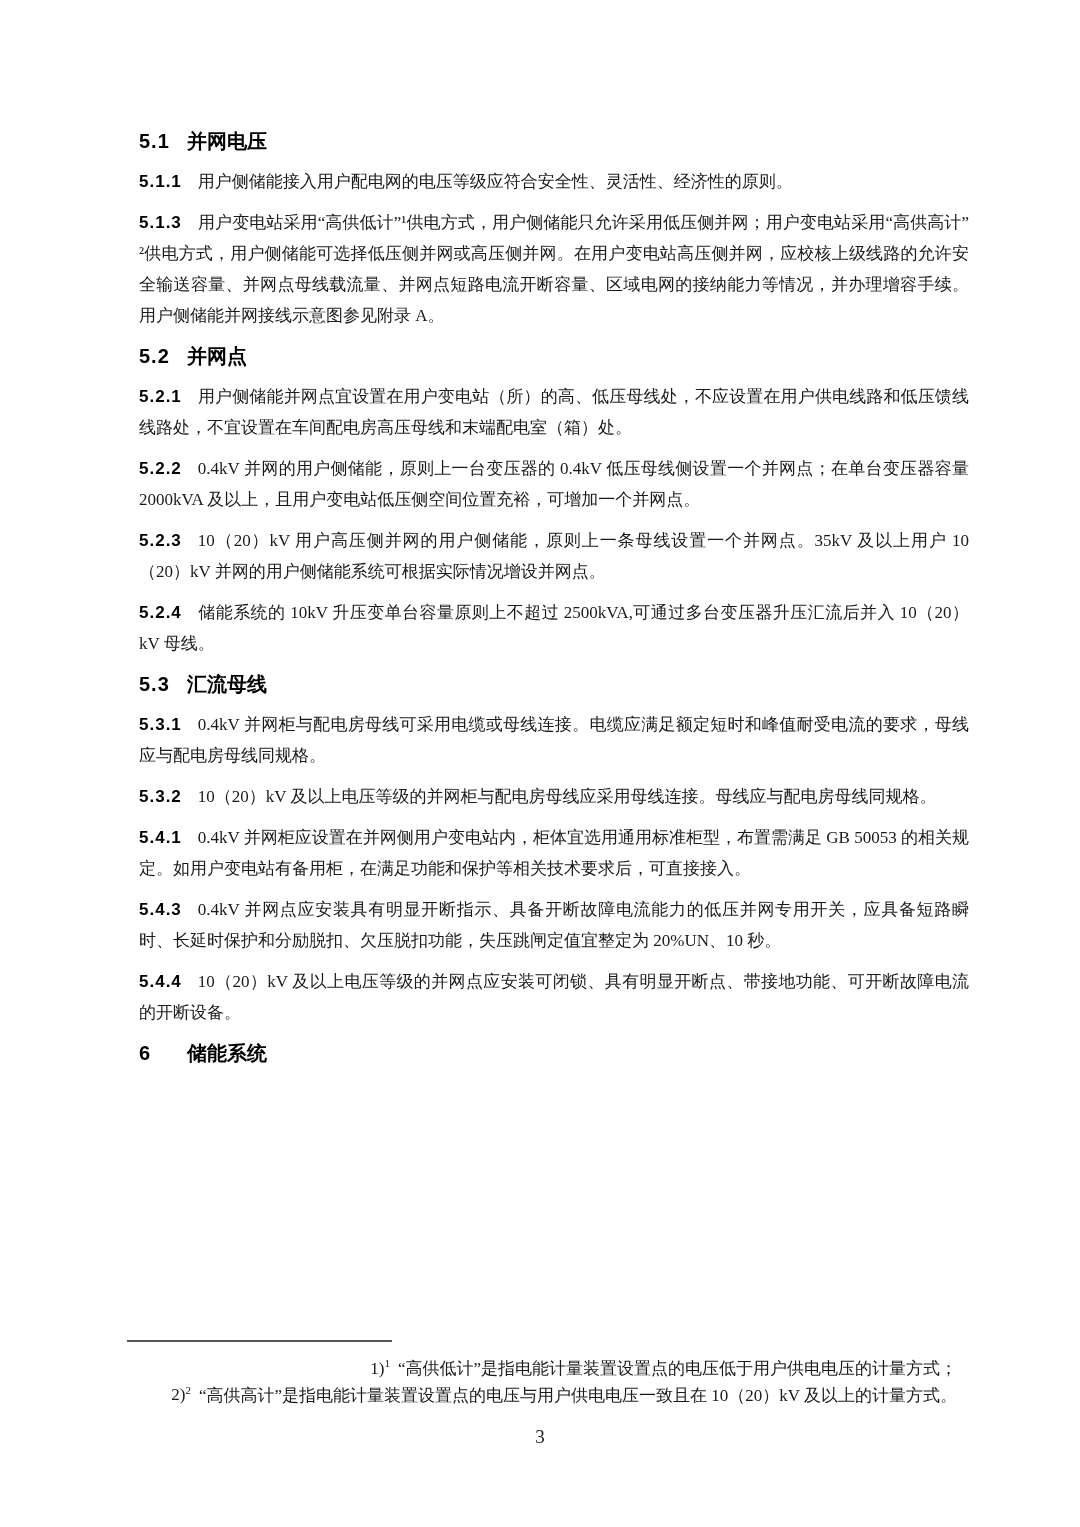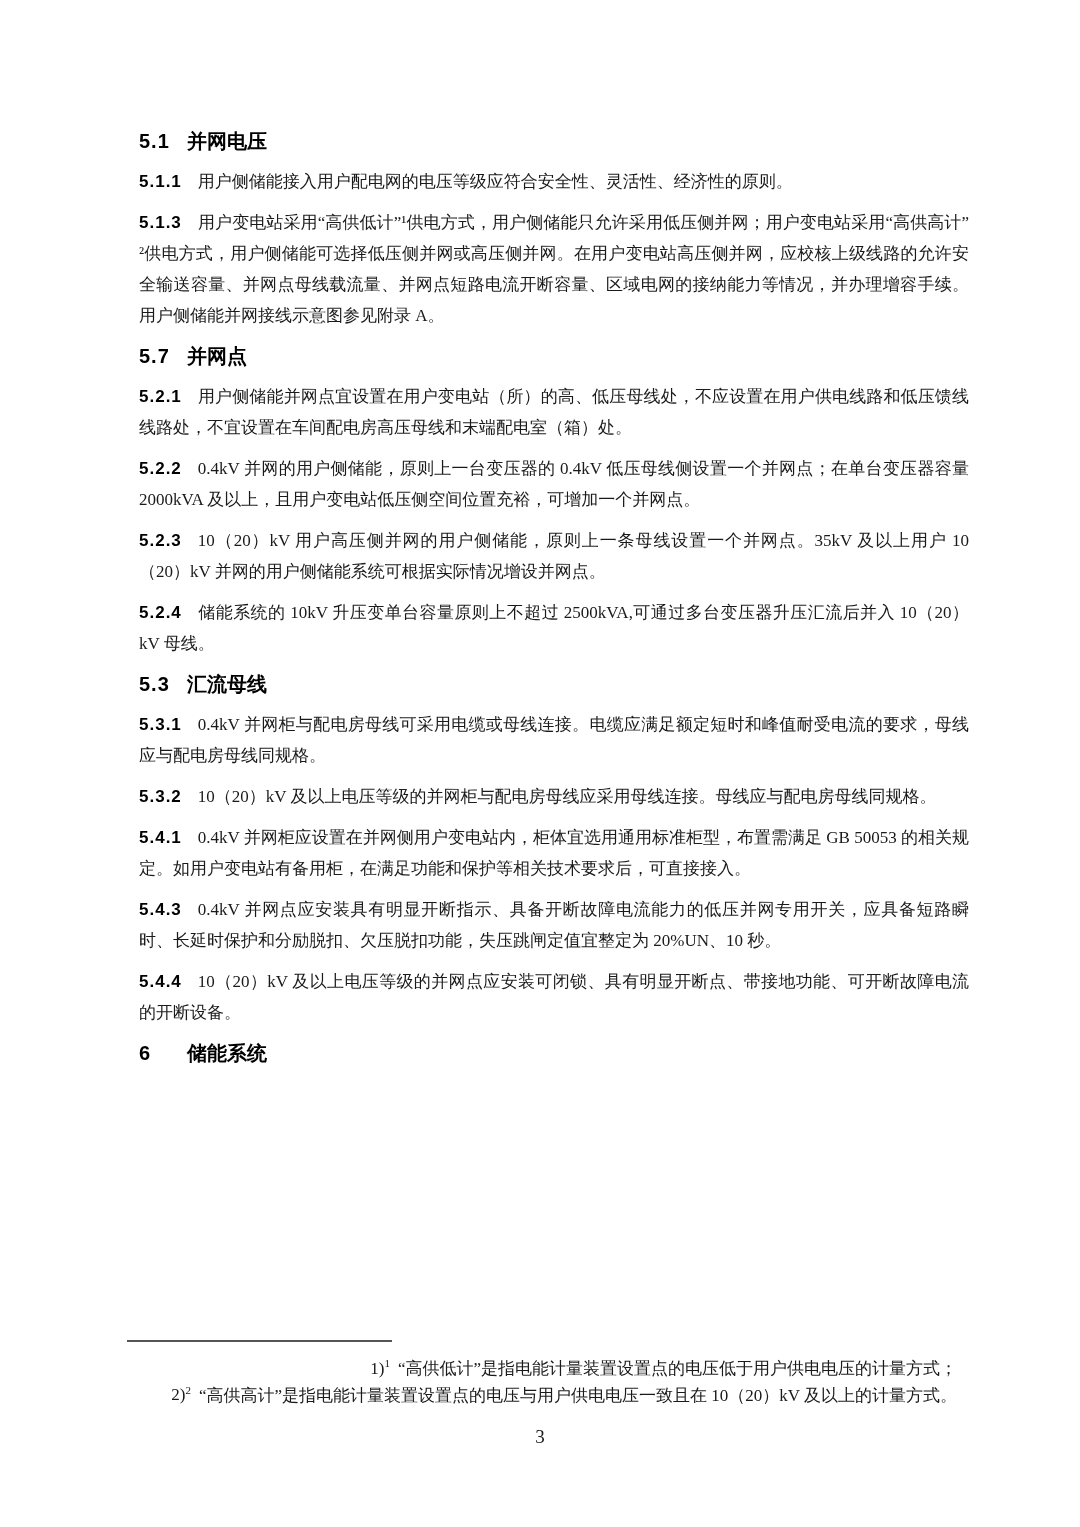--- a/index.html
+++ b/index.html
@@ -92,21 +92,21 @@
     <p class="clause">
       <span class="clause-num">5.1.1</span><span class="clause-text">用户侧储能接入用户配电网的电压等级应符合安全性、灵活性、经济性的原则。</span>
     </p>
 
 
     <p class="clause">
       <span class="clause-num">5.1.3</span><span class="clause-text">用户变电站采用“高供低计”¹供电方式，用户侧储能只允许采用低压侧并网；用户变电站采用“高供高计”²供电方式，用户侧储能可选择低压侧并网或高压侧并网。在用户变电站高压侧并网，应校核上级线路的允许安全输送容量、并网点母线载流量、并网点短路电流开断容量、区域电网的接纳能力等情况，并办理增容手续。用户侧储能并网接线示意图参见附录 A。</span>
     </p>
 
     <h2 class="sec">
-      <span class="sec-num">5.7</span><span class="sec-title">并网点</span>
+      <span class="sec-num">5.2</span><span class="sec-title">并网点</span>
     </h2>
 
     <p class="clause">
       <span class="clause-num">5.2.1</span><span class="clause-text">用户侧储能并网点宜设置在用户变电站（所）的高、低压母线处，不应设置在用户供电线路和低压馈线线路处，不宜设置在车间配电房高压母线和末端配电室（箱）处。</span>
     </p>
 
     <p class="clause">
       <span class="clause-num">5.2.2</span><span class="clause-text">0.4kV 并网的用户侧储能，原则上一台变压器的 0.4kV 低压母线侧设置一个并网点；在单台变压器容量 2000kVA 及以上，且用户变电站低压侧空间位置充裕，可增加一个并网点。</span>
     </p>
 

